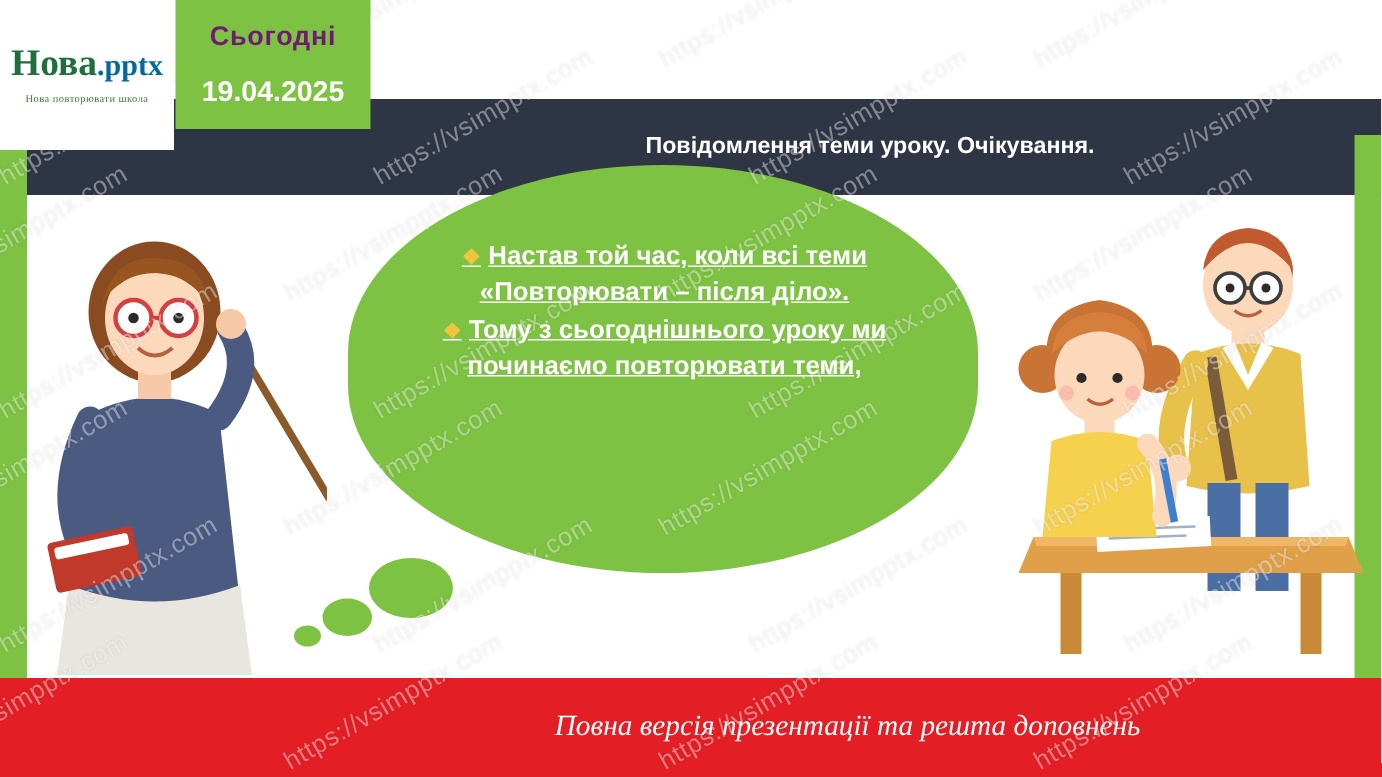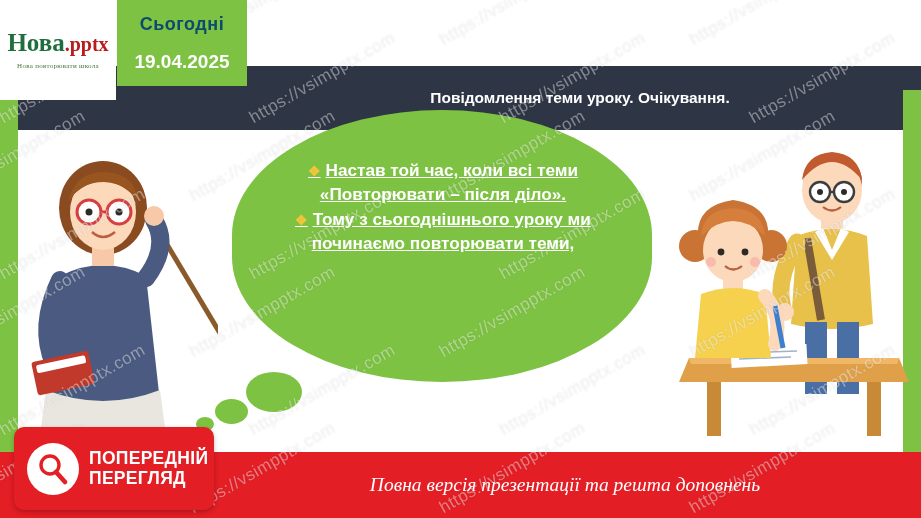--- a/index.html
+++ b/index.html
@@ -77,21 +77,21 @@
     justify-content: center;
   }
   .logo-main {
     font-family: "Liberation Serif", serif;
     font-size: 25px;
     font-weight: bold;
     color: #1f6f3e;
     line-height: 1;
   }
   .logo-main .pptx {
-    color: #b91c1c;
+    color: #0369a1;
     font-size: 20px;
   }
   .logo-sub {
     margin-top: 7px;
     font-size: 7px;
     color: #3f7a33;
     font-family: "Liberation Serif", serif;
     letter-spacing: 0.3px;
   }
 
@@ -103,21 +103,21 @@
     width: 130px;
     height: 86px;
     background: #7dc242;
     z-index: 7;
     display: flex;
     flex-direction: column;
     align-items: center;
     justify-content: center;
   }
   .date-badge .today {
-    color: #0c4a6e;
+    color: #701a75;
     font-size: 18px;
     font-weight: bold;
     letter-spacing: 0.5px;
   }
   .date-badge .dt {
     color: #ffffff;
     font-size: 19px;
     font-weight: bold;
     margin-top: 16px;
   }
@@ -424,26 +424,14 @@
       <div class="wm" style="left: 430px; top: 458px;">https://vsimpptx.com</div>
       <div class="wm" style="left: 680px; top: 458px;">https://vsimpptx.com</div>
     </div>
 
   <div class="bottom-banner">
     <div class="bottom-text">
       <div>Повна версія презентації та решта доповнень</div>
     </div>
   </div>
 
-  <div class="preview-btn">
-    <div class="preview-circle">
-      <svg width="34" height="34" viewBox="0 0 34 34">
-        <circle cx="14" cy="13" r="9" fill="none" stroke="#e31e24" stroke-width="3.4"></circle>
-        <line x1="20" y1="20" x2="29" y2="30" stroke="#e31e24" stroke-width="4.6" stroke-linecap="round"></line>
-      </svg>
-    </div>
-    <div class="preview-labels">
-      <div>ПОПЕРЕДНІЙ</div>
-      <div>ПЕРЕГЛЯД</div>
-    </div>
-  </div>
 
 </div>
 
 </body></html>

